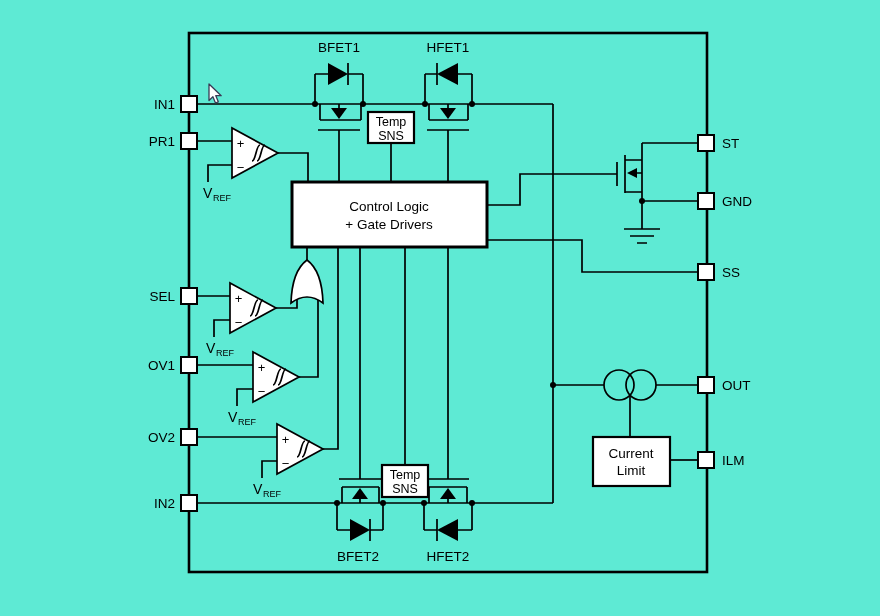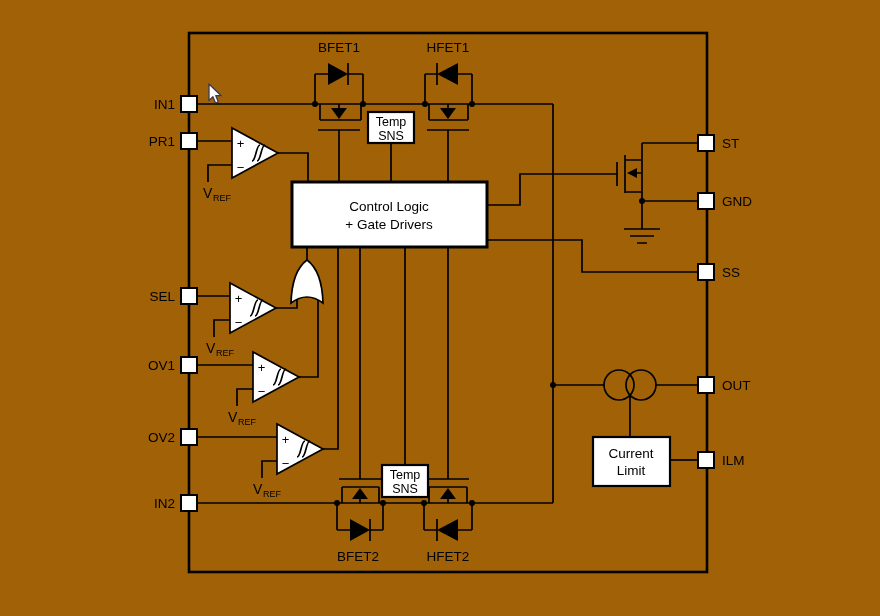--- a/index.html
+++ b/index.html
@@ -1,16 +1,16 @@
 <!DOCTYPE html>
 <html><head>
 <meta charset="utf-8">
 <style>
   html,body{margin:0;padding:0;background:#ffffff;}
-  .stage{position:relative;width:880px;height:616px;background:#a16207;overflow:hidden;}
+  .stage{position:relative;width:880px;height:616px;background:#5eead4;overflow:hidden;}
   svg text{font-family:"Liberation Sans","DejaVu Sans",sans-serif;fill:#000;}
   .wire{stroke:#000;stroke-width:1.7;fill:none;}
   .thick{stroke:#000;stroke-width:2.6;fill:none;}
   .blockbox{stroke:#000;stroke-width:2.2;fill:#fff;}
   .ctrlbox{stroke:#000;stroke-width:3;fill:#fff;}
   .pinbox{stroke:#000;stroke-width:2;fill:#fff;}
   .solid{fill:#000;stroke:none;}
   .tri{fill:#fff;stroke:#000;stroke-width:1.7;}
   .lbl{font-size:13.5px;}
   .small{font-size:12.5px;}

